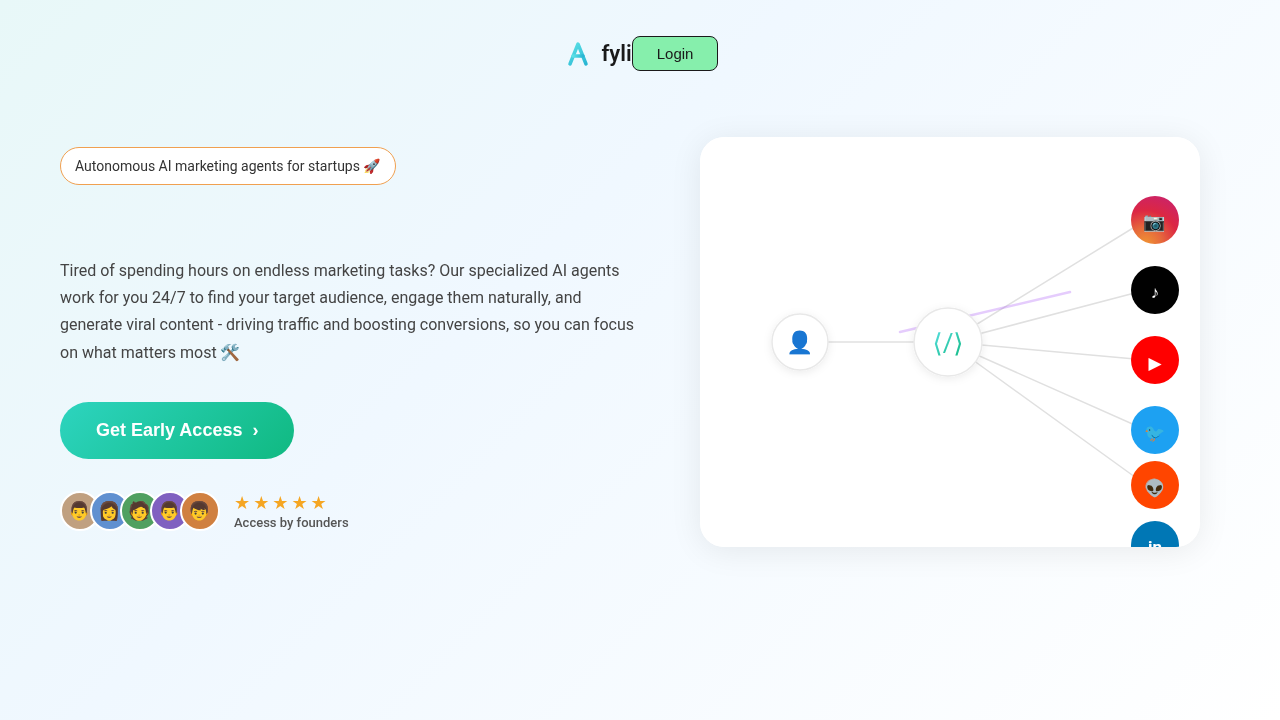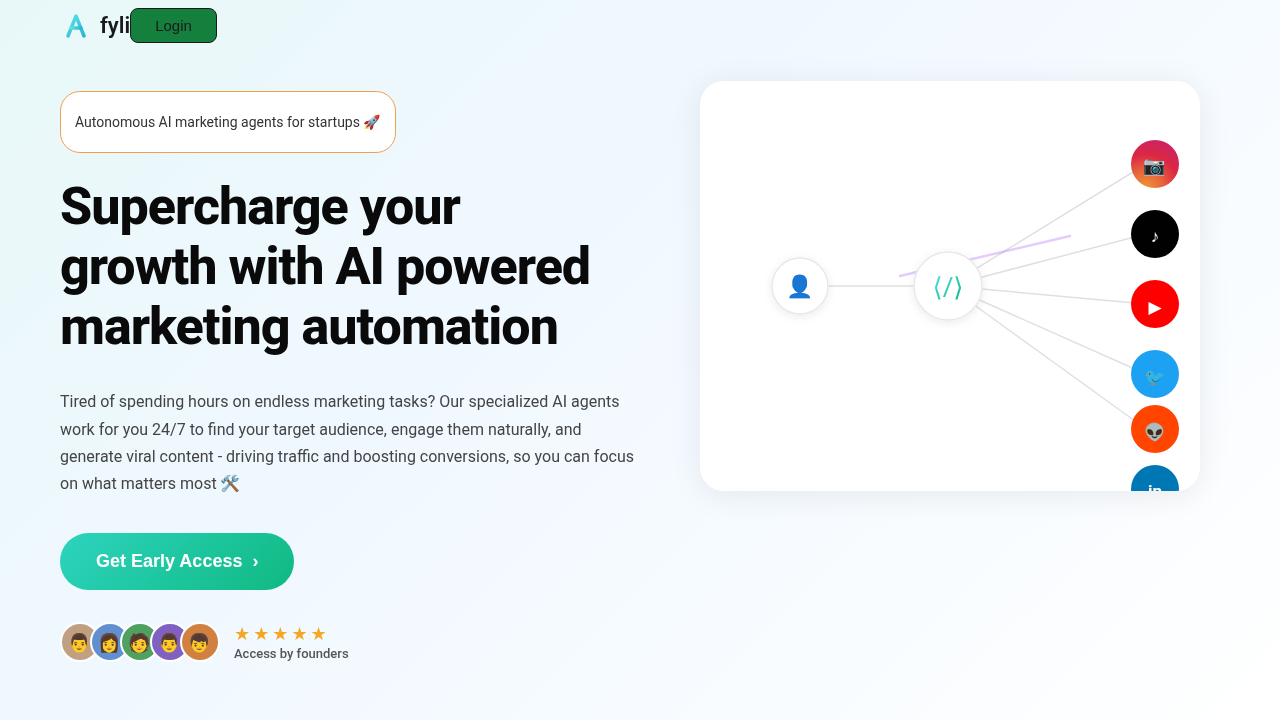--- a/index.html
+++ b/index.html
@@ -8,41 +8,41 @@
       background: linear-gradient(135deg, #e8f8f8 0%, #f0f8ff 40%, #ffffff 100%);
       min-height: 720px;
       width: 1280px;
       overflow: hidden;
     }
 
     
     .navbar {
       display: flex;
       align-items: center;
-      justify-content: flex-start;
-      padding: 8px 60px;
+      justify-content: center;
+      padding: 36px 60px;
       background: transparent;
     }
     .logo {
       display: flex;
       align-items: center;
       gap: 8px;
     }
     .logo-icon {
       width: 32px;
       height: 32px;
     }
     .logo-text {
       font-size: 22px;
       font-weight: 600;
       color: #1a1a1a;
     }
     .login-btn {
       border: 1.5px solid #1a1a1a;
-      background: #15803d;
+      background: #86efac;
       border-radius: 8px;
       padding: 8px 24px;
       font-size: 15px;
       font-weight: 500;
       cursor: pointer;
       color: #1a1a1a;
     }
 
     
     .main {
@@ -56,25 +56,25 @@
     .left-col {
       flex: 0 0 580px;
       padding-top: 10px;
     }
 
     .badge {
       display: inline-flex;
       align-items: center;
       border: 1.5px solid #f0a050;
       border-radius: 20px;
-      padding: 22px 14px;
+      padding: 10px 14px;
       font-size: 14px;
       color: #333;
       background: white;
-      margin-bottom: 24px;
+      margin-bottom: 40px;
     }
 
     .hero-title {
       font-size: 52px;
       font-weight: 800;
       line-height: 1.15;
       color: #0a0a0a;
       margin-bottom: 28px;
       letter-spacing: -1px;
     }
@@ -211,25 +211,20 @@
 </nav>
 
 <div class="main">
 
   <div class="left-col">
 
     <div class="badge">
       <span>Autonomous AI marketing agents for startups 🚀</span>
     </div>
 
-    <h1 class="hero-title">
-      <span>Supercharge your</span><br>
-      <span>growth with AI powered</span><br>
-      <span>marketing automation</span>
-    </h1>
 
     <p class="hero-desc">Tired of spending hours on endless marketing tasks? Our specialized AI agents work for you 24/7 to find your target audience, engage them naturally, and generate viral content - driving traffic and boosting conversions, so you can focus on what matters most 🛠️</p>
 
     <button class="cta-btn">
       <span>Get Early Access</span>
       <span class="cta-arrow">›</span>
     </button>
 
     <div class="social-proof">
       <div class="avatars">

